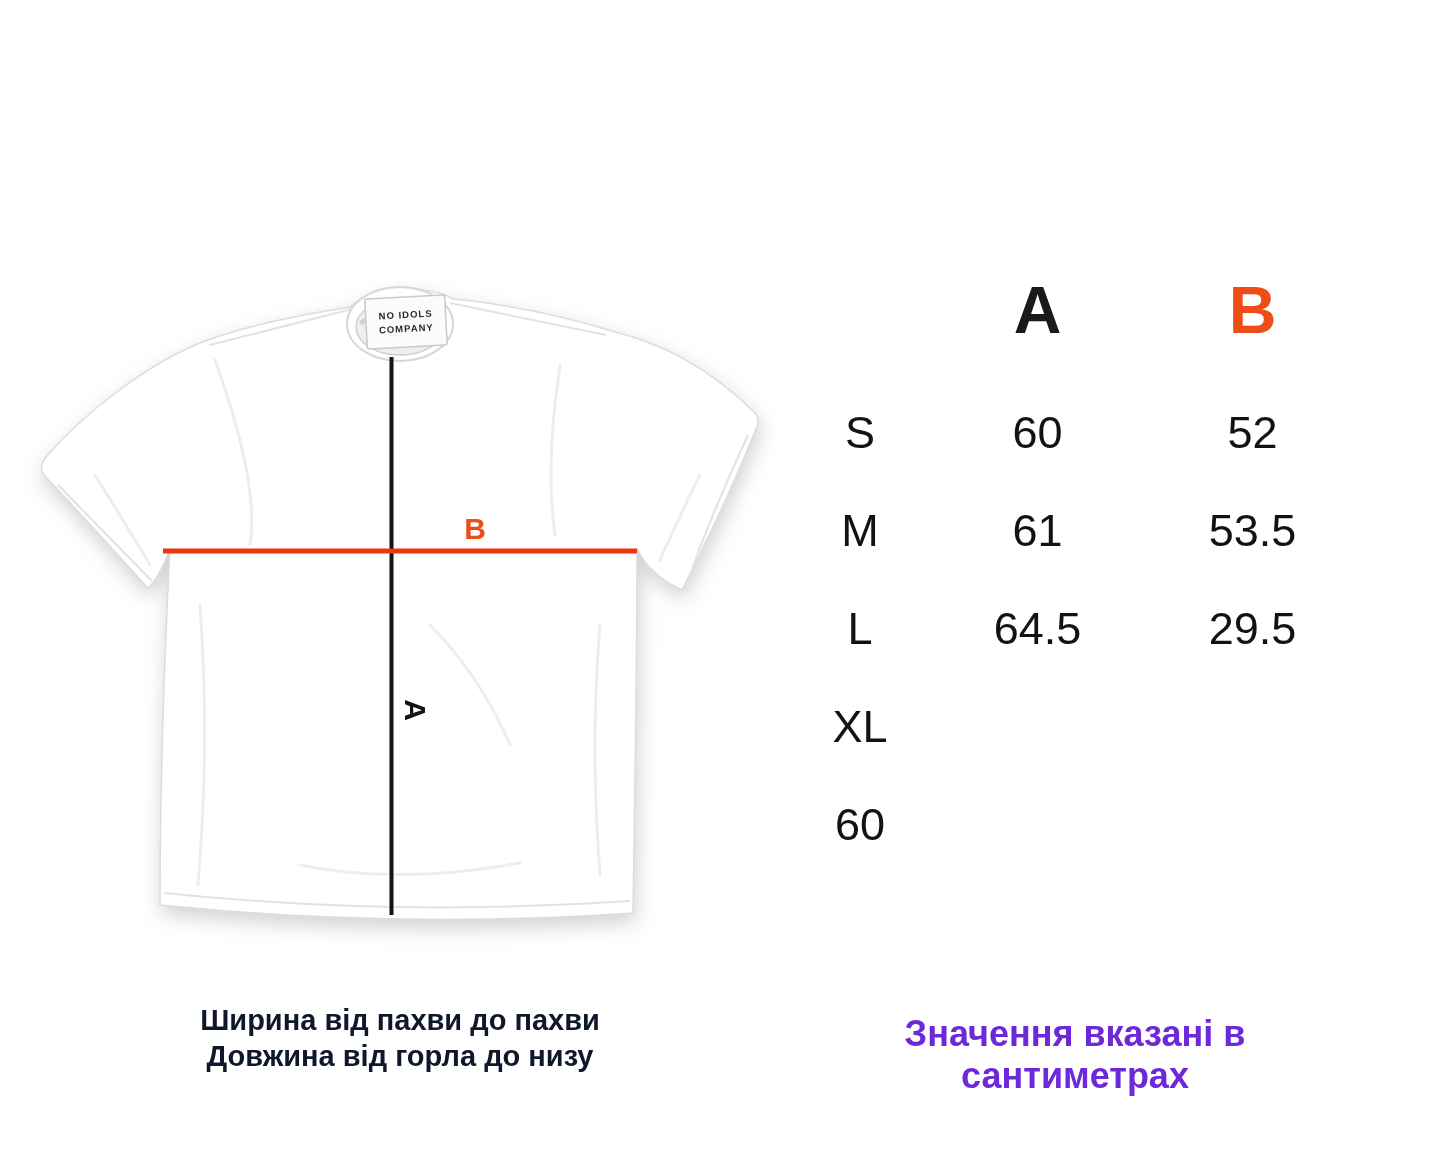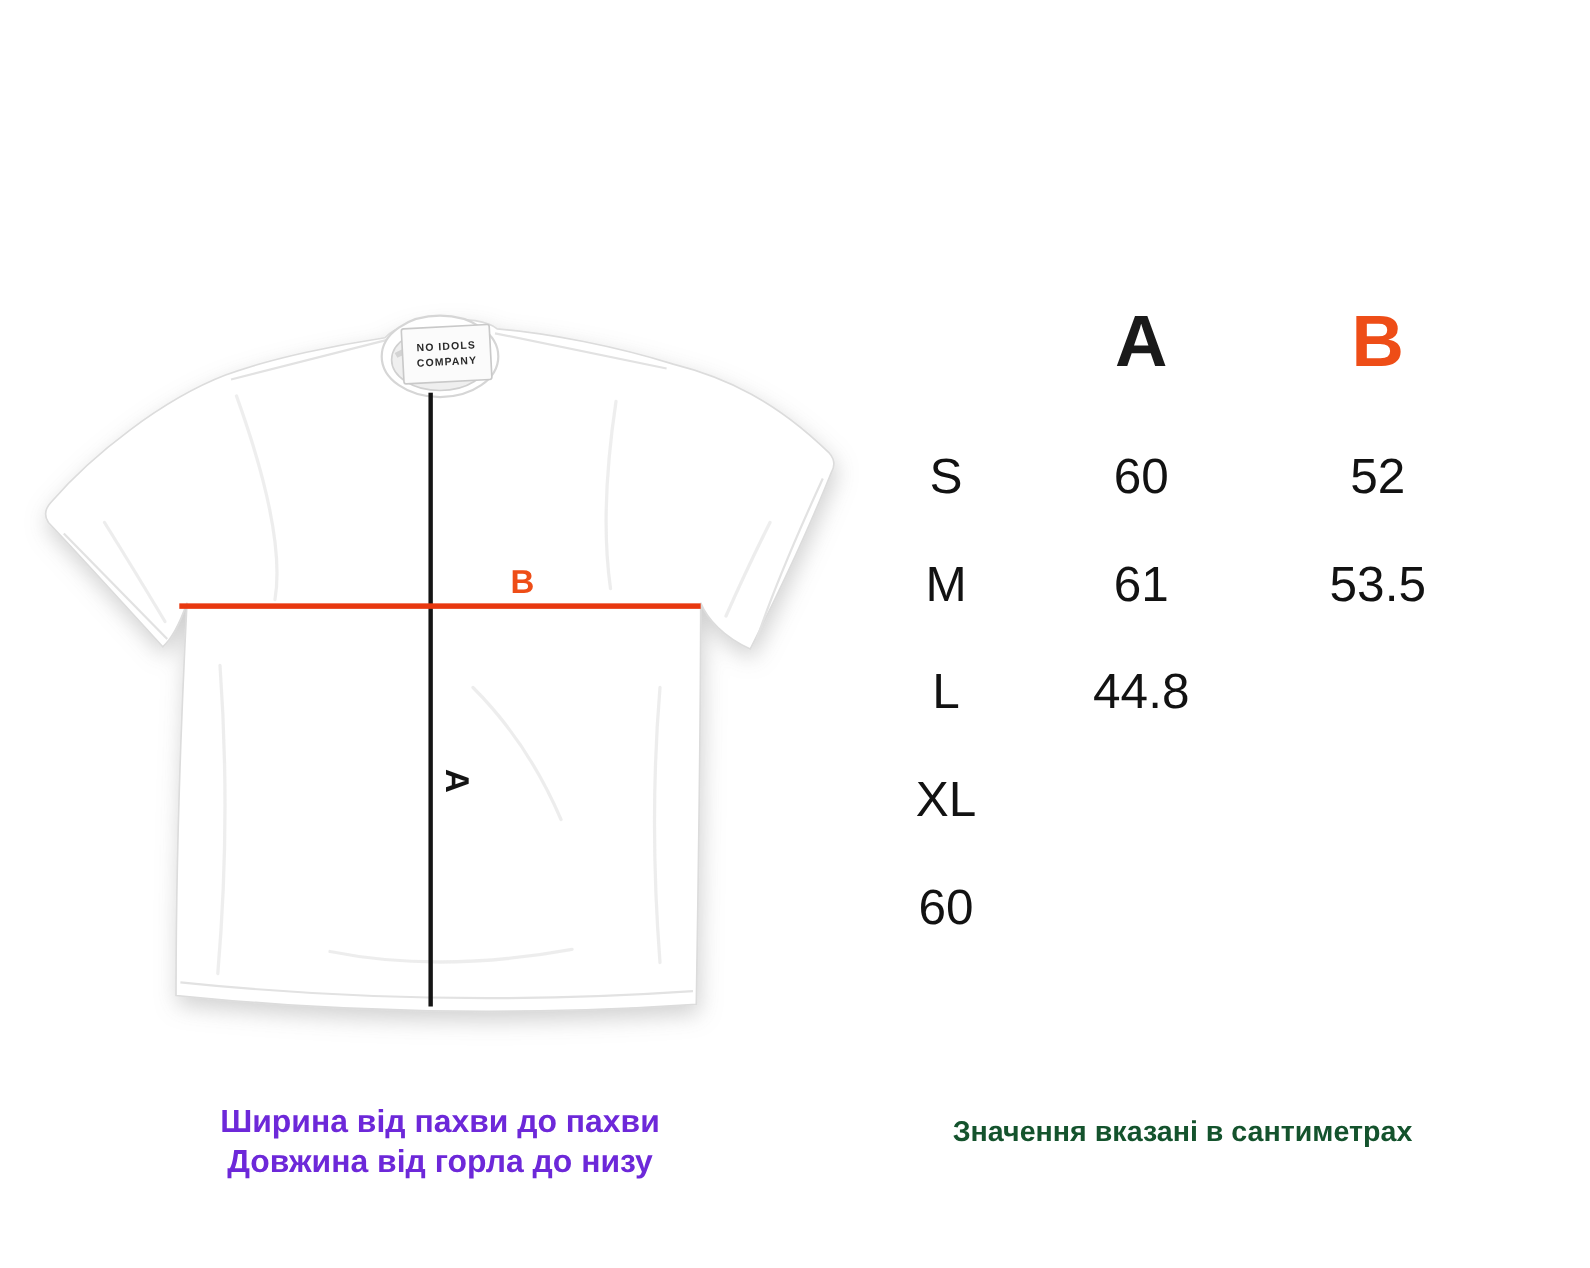--- a/index.html
+++ b/index.html
@@ -20,25 +20,25 @@
   .hdr-row { height:80px; }
   .body-rows { margin-top:34px; }
   .row { height:98px; }
   .hdr { font-size:66px; font-weight:bold; letter-spacing:0px; }
   .hdr-a { color:#1a1a1a; }
   .hdr-b { color:#ee4d17; }
   .size-label, .val { font-size:45px; font-weight:400; color:#121212; }
 
   .caption-left {
     position:absolute; left:100px; top:1002px; width:600px;
-    text-align:center; font-size:29px; font-weight:bold; line-height:36px; color:#6d28d9;
+    text-align:center; font-size:29px; font-weight:bold; line-height:36px; color:#0f172a;
   }
   .caption-right {
     position:absolute; left:795px; top:1013px; width:560px;
-    text-align:center; font-size:26px; font-weight:bold; color:#14532d;
+    text-align:center; font-size:36px; font-weight:bold; color:#6d28d9;
   }
 </style>
 </head>
 <body>
 
 <div class="shirt-wrap">
   <svg width="805" height="725" viewBox="0 0 805 725">
     <defs>
       <filter id="soft" x="-15%" y="-15%" width="130%" height="135%">
         <feDropShadow dx="2" dy="8" stdDeviation="10" flood-color="#9a9a9a" flood-opacity="0.45"></feDropShadow>
@@ -110,21 +110,22 @@
       <div class="cell val">60</div>
       <div class="cell val">52</div>
     </div>
     <div class="row">
       <div class="cell size-label">M</div>
       <div class="cell val">61</div>
       <div class="cell val">53.5</div>
     </div>
     <div class="row">
       <div class="cell size-label">L</div>
-      <div class="cell val">44.8</div>
+      <div class="cell val">64.5</div>
+      <div class="cell val">29.5</div>
     </div>
     <div class="row">
       <div class="cell size-label">XL</div>
     </div>
     <div class="row">
       <div class="cell val">60</div>
     </div>
   </div>
 </div>
 

